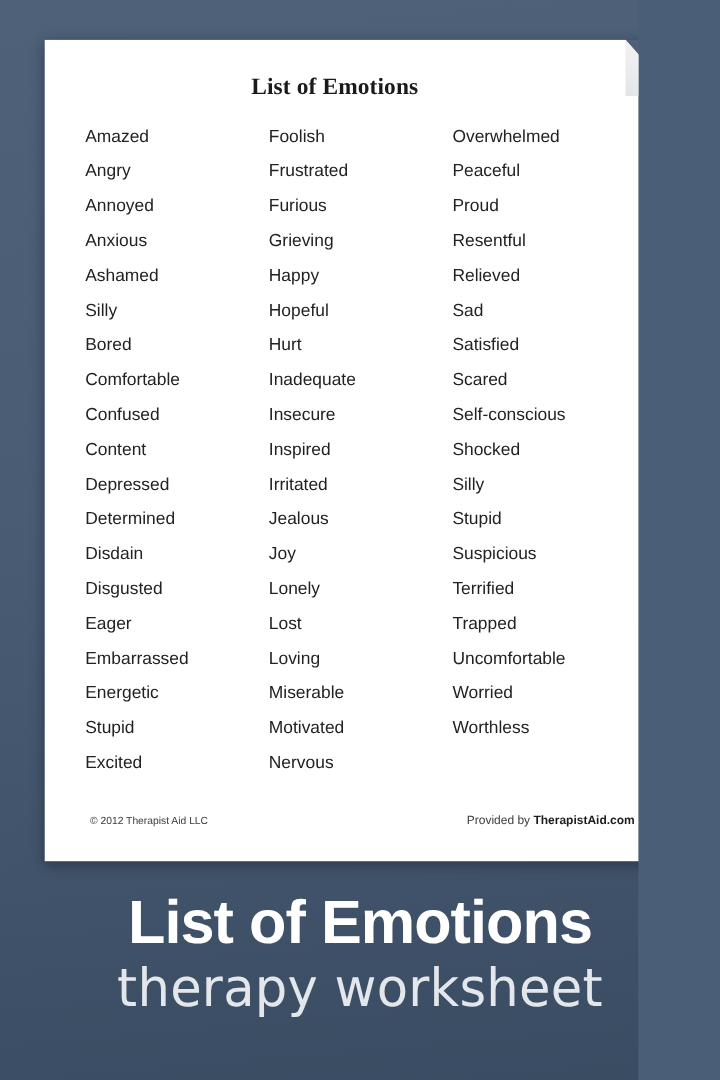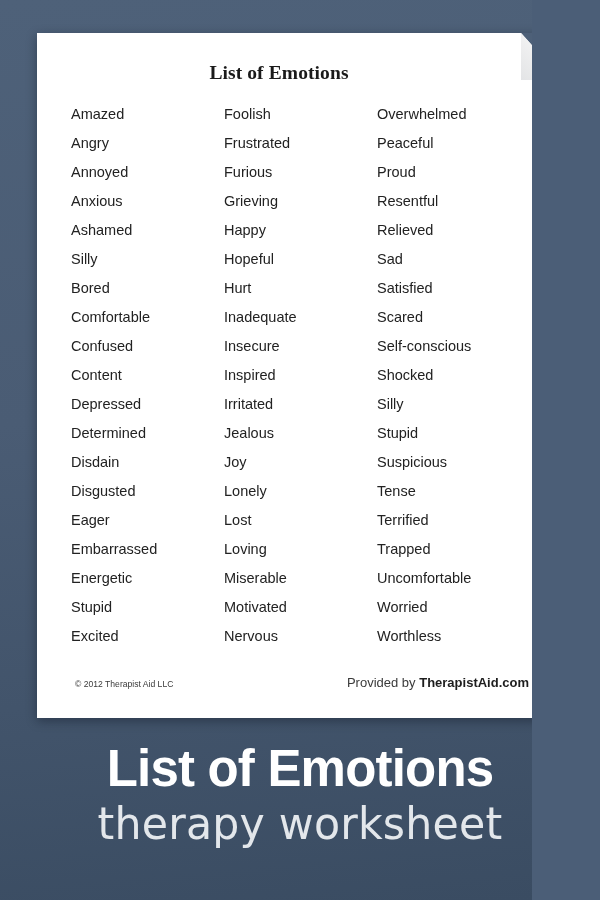--- a/index.html
+++ b/index.html
@@ -100,21 +100,21 @@
     right: 34px;
     bottom: 28px;
     display: flex;
     align-items: baseline;
     justify-content: space-between;
     font-size: 8.5px;
     color: #3a3a3a;
     gap: 36px;
   }
   #footer-copyright { font-size: 8.6px; }
-  #footer-provided  { font-size: 13px; }
+  #footer-provided  { font-size: 10px; }
   #footer-provided b { font-weight: bold; color: #1d1d1d; }
 
   
   #caption {
     position: absolute;
     left: 0;
     top: 740px;
     width: 600px;
     text-align: center;
   }
@@ -205,21 +205,20 @@
           <div class="emotion">Resentful</div>
           <div class="emotion">Relieved</div>
           <div class="emotion">Sad</div>
           <div class="emotion">Satisfied</div>
           <div class="emotion">Scared</div>
           <div class="emotion">Self-conscious</div>
           <div class="emotion">Shocked</div>
           <div class="emotion">Silly</div>
           <div class="emotion">Stupid</div>
           <div class="emotion">Suspicious</div>
-          <div class="emotion">Tense</div>
           <div class="emotion">Terrified</div>
           <div class="emotion">Trapped</div>
           <div class="emotion">Uncomfortable</div>
           <div class="emotion">Worried</div>
           <div class="emotion">Worthless</div>
         </div>
 
       </div>
 
       <div id="footer">

